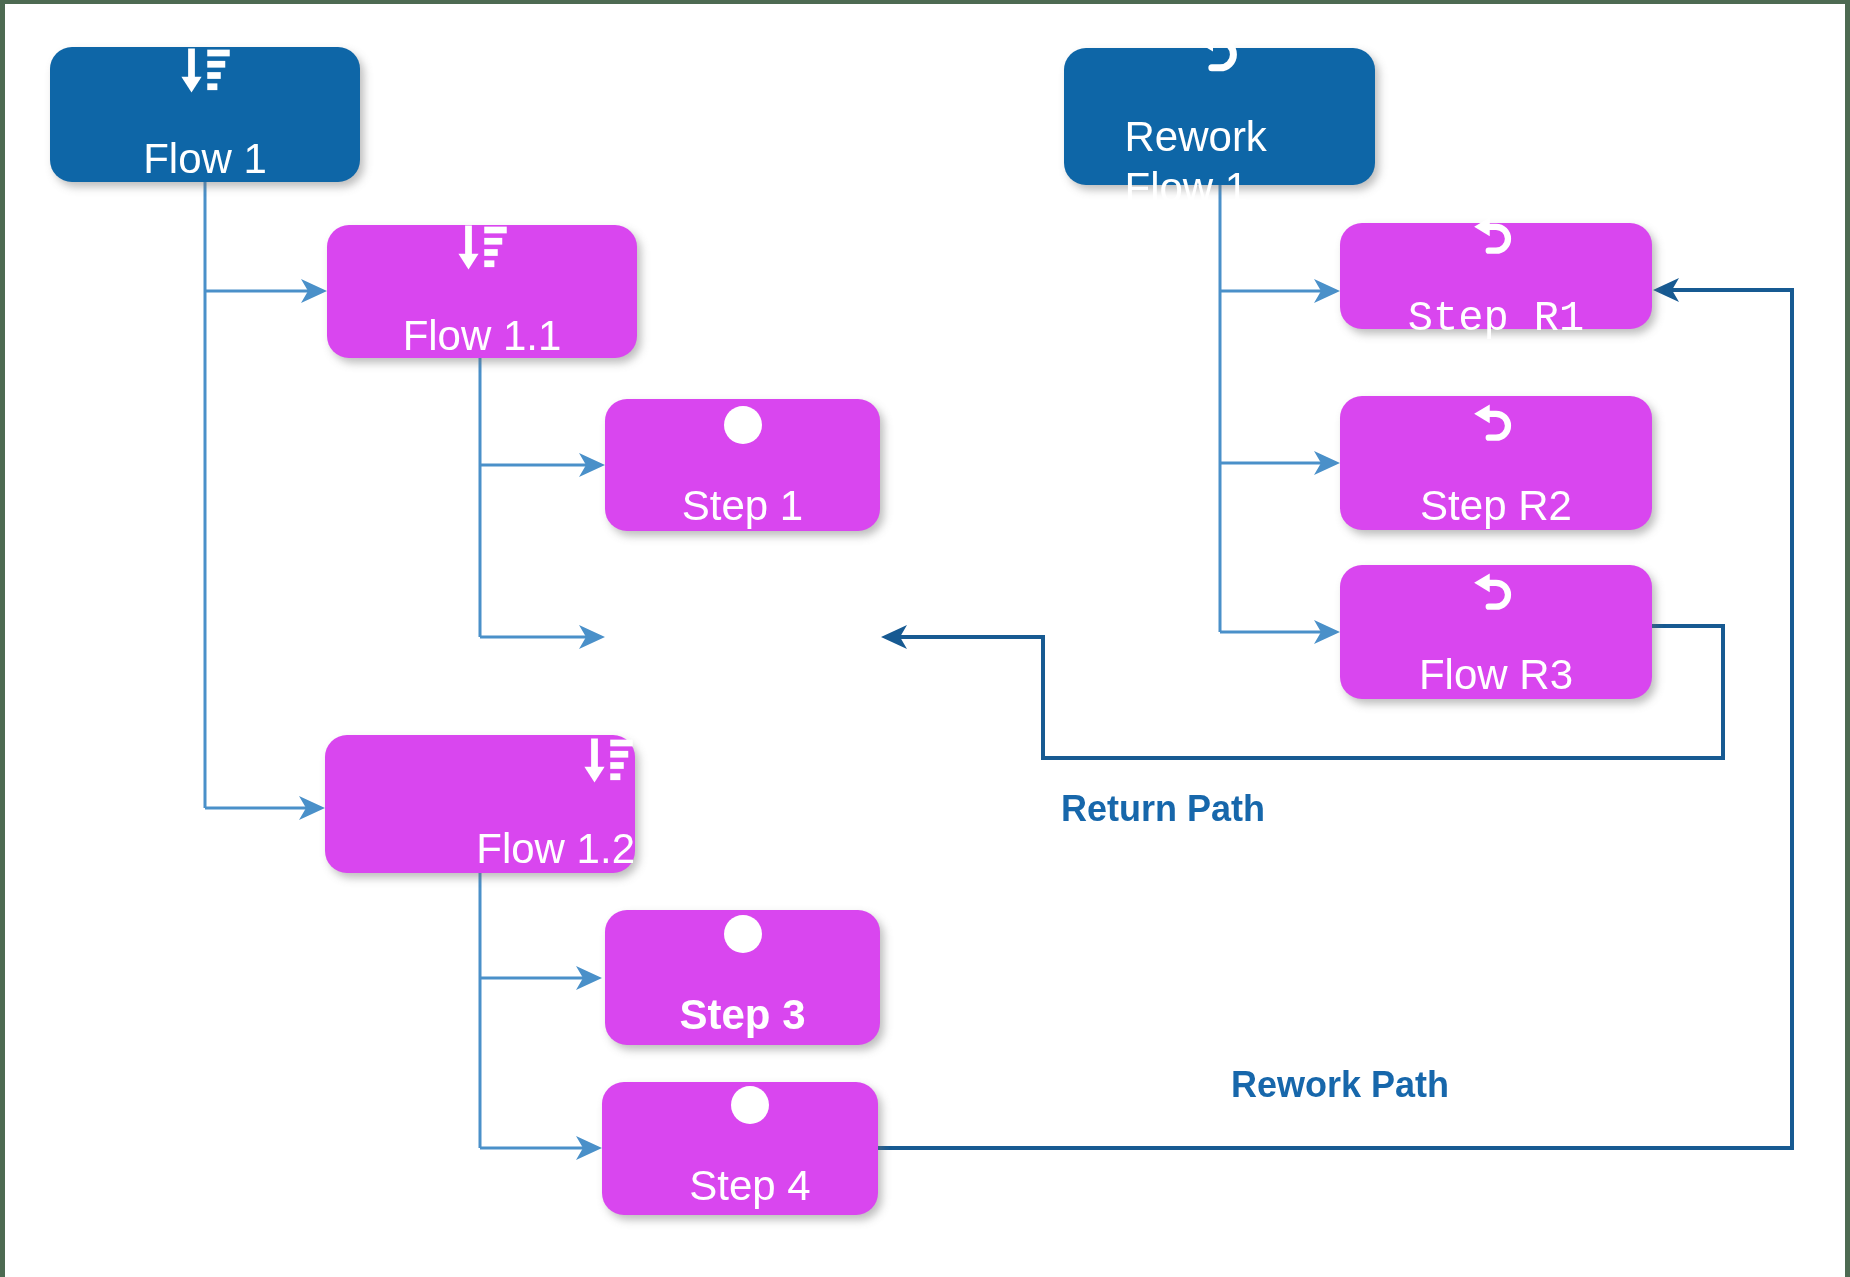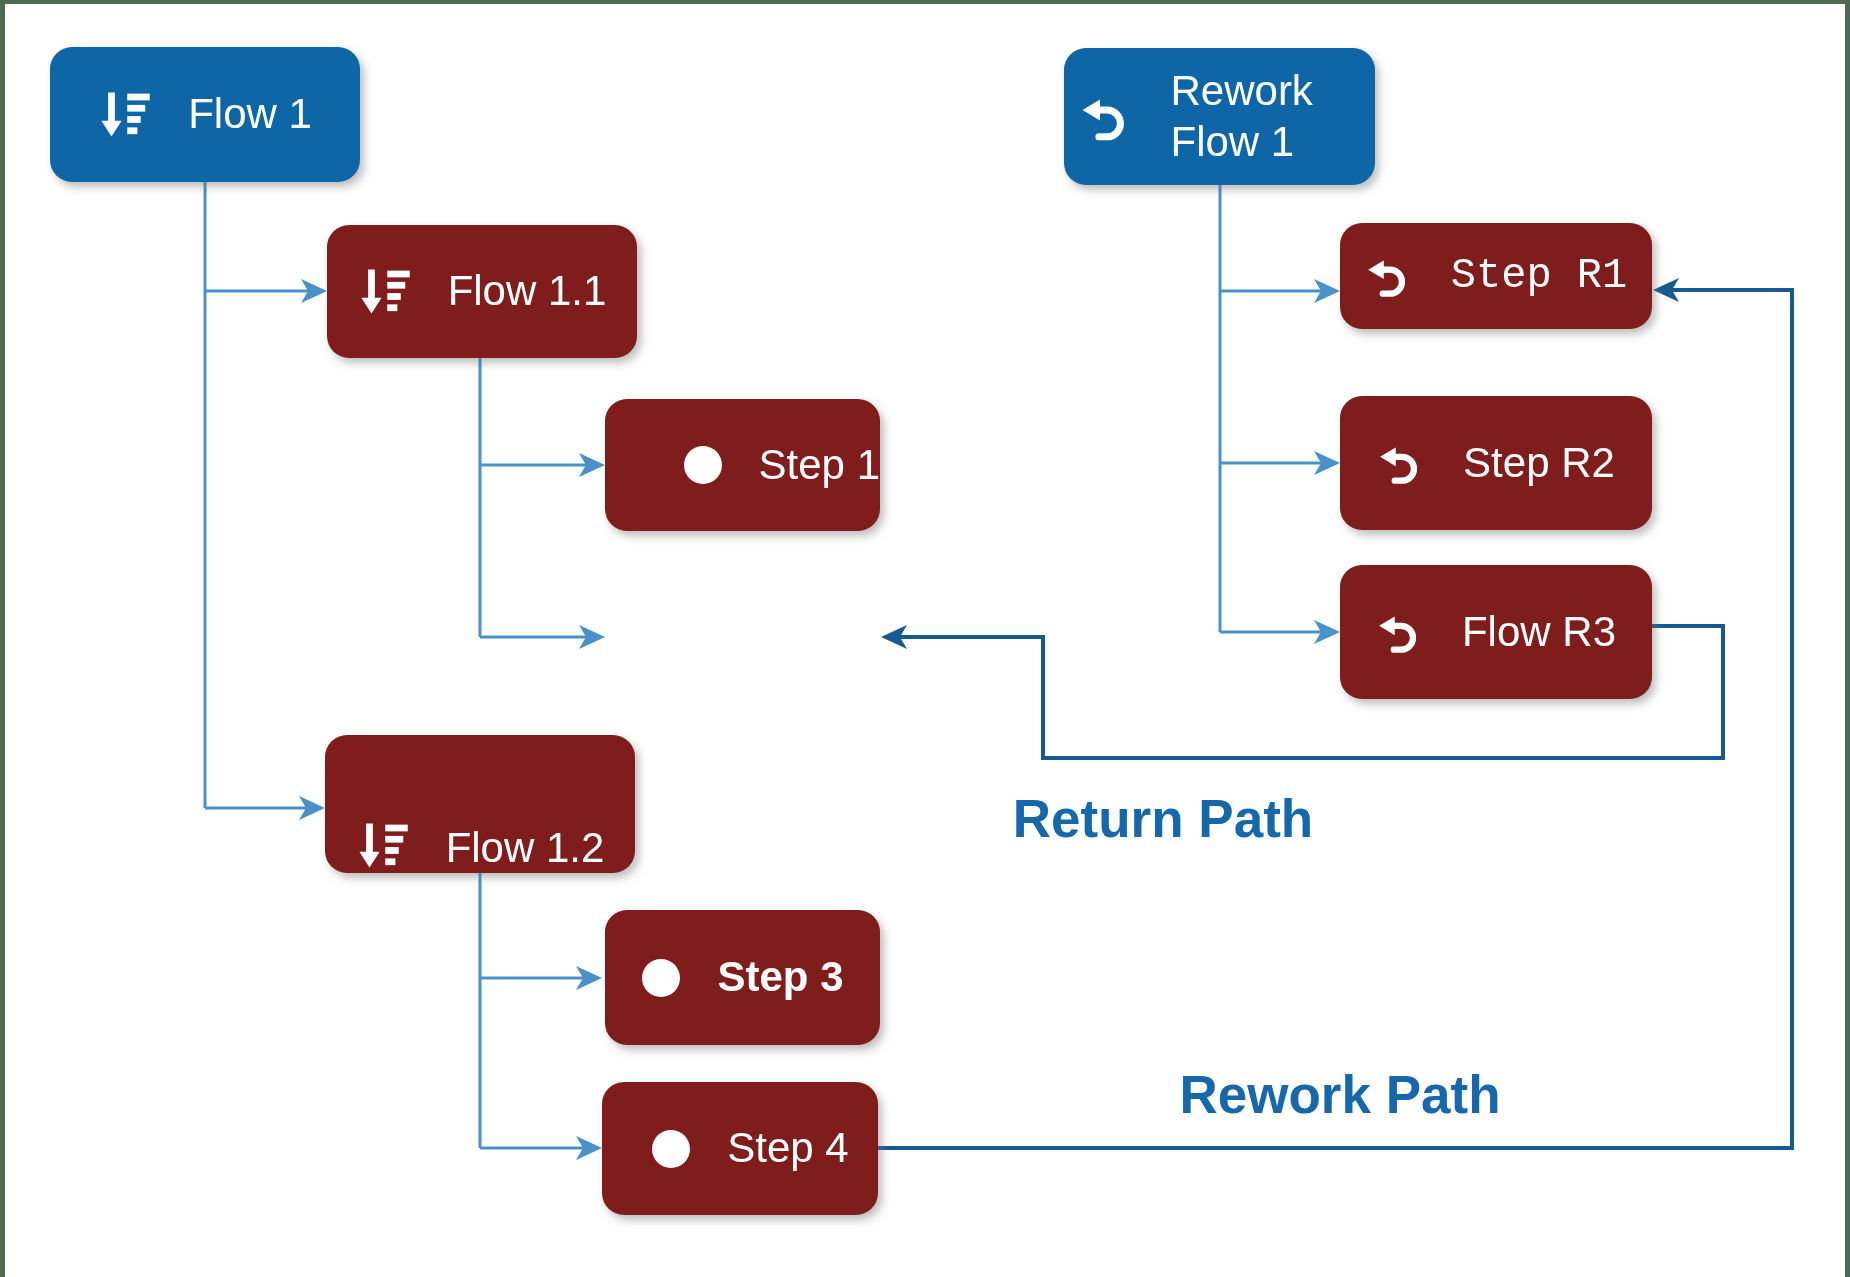--- a/index.html
+++ b/index.html
@@ -11,43 +11,43 @@
   .edge--top{left:0;top:0;width:1850px;height:4px;}
   .edge--left{left:0;top:0;width:5px;height:1277px;}
   .edge--right{right:0;top:0;width:5px;height:1277px;}
 
   .wires{position:absolute;left:0;top:0;width:1850px;height:1277px;}
 
   .node{
     position:absolute;display:flex;align-items:center;justify-content:center;gap:36px;
     border-radius:22px;color:#ffffff;font-size:42px;line-height:1.2;
     box-shadow:4px 5px 8px rgba(110,110,110,.45);
-    cursor:pointer;box-sizing:border-box;
+    cursor:pointer;box-sizing:border-box;flex-direction:column;
   }
   .node--dark{background:#0e66a7;}
-  .node--light{background:#7f1d1d;}
+  .node--light{background:#d946ef;}
   .node .icon{display:flex;align-items:center;justify-content:center;flex:0 0 auto;}
   .node .label{white-space:nowrap;}
   .node--wrap .label{white-space:normal;max-width:190px;}
 
   
   .n-flow1   {left:50px;  top:47px;  width:310px;height:135px;}
   .n-rework1 {left:1064px;top:48px;  width:311px;height:137px;}
   .n-flow11  {left:327px; top:225px; width:310px;height:133px;}
   .n-flow12  {left:325px; top:735px; width:310px;height:138px;align-items:flex-end;}
   .n-step1   {left:605px; top:399px; width:275px;height:132px;justify-content:flex-end;}
   .n-step2   {left:605px; top:570px; width:275px;height:135px;}
   .n-step3   {left:605px; top:910px; width:275px;height:135px;font-weight:bold;}
   .n-step4   {left:602px; top:1082px;width:276px;height:133px;padding-left:20px;}
   .n-stepR1  {left:1340px;top:223px; width:312px;height:106px;font-family:Liberation Mono, monospace;}
   .n-stepR2  {left:1340px;top:396px; width:312px;height:134px;}
   .n-stepR3  {left:1340px;top:565px; width:312px;height:134px;}
 
   .path-label{
-    position:absolute;color:#1767ab;font-size:53px;font-weight:bold;
+    position:absolute;color:#1767ab;font-size:36px;font-weight:bold;
     text-align:center;white-space:nowrap;
   }
   .pl-return{left:988px; top:788px; width:350px;}
   .pl-rework{left:1165px;top:1064px;width:350px;}
 </style>
 </head>
 <body>
 
 <div class="canvas">
 

